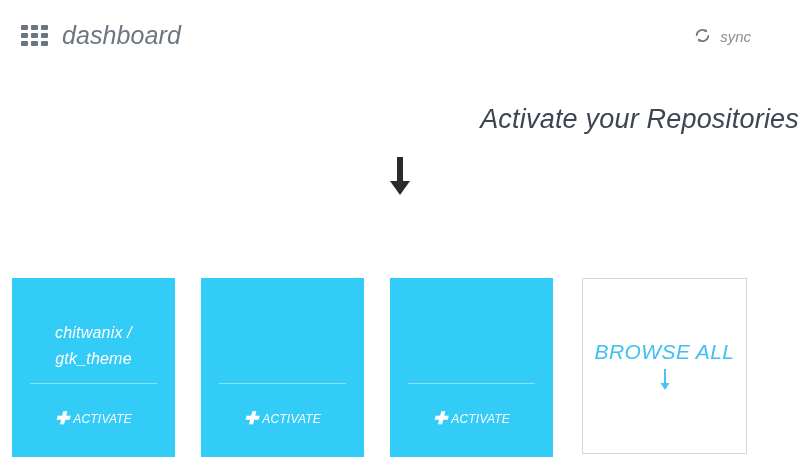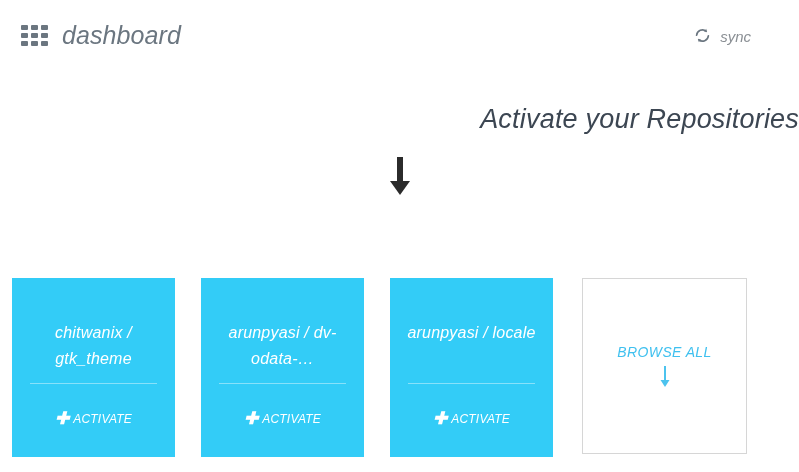--- a/index.html
+++ b/index.html
@@ -198,21 +198,21 @@
     border: 1px solid #d6d6d6;
     cursor: pointer;
     display: flex;
     flex-direction: column;
     align-items: center;
     justify-content: center;
     margin-left: 3px;
   }
 
   .browse-label {
-    font-size: 14px;
+    font-size: 21px;
     color: #3fc0ef;
     letter-spacing: 0.4px;
     line-height: 1;
     font-weight: 400;
   }
 
   .browse-arrow {
     margin-top: 7px;
     display: block;
     color: #4cc3ee;
@@ -270,30 +270,28 @@
     <div class="card">
       <div class="card-name">chitwanix / gtk_theme</div>
       <div class="card-divider"></div>
       <div class="card-activate">
         <span class="plus-icon">✚</span>
         <span class="activate-label">ACTIVATE</span>
       </div>
     </div>
 
     <div class="card">
-      <div class="card-name">arunpyasi / dv-odata-…</div>
       <div class="card-divider"></div>
       <div class="card-activate">
         <span class="plus-icon">✚</span>
         <span class="activate-label">ACTIVATE</span>
       </div>
     </div>
 
     <div class="card">
-      <div class="card-name">arunpyasi / locale</div>
       <div class="card-divider"></div>
       <div class="card-activate">
         <span class="plus-icon">✚</span>
         <span class="activate-label">ACTIVATE</span>
       </div>
     </div>
 
     <div class="browse-card">
       <div class="browse-label">BROWSE ALL</div>
       <span class="browse-arrow">

